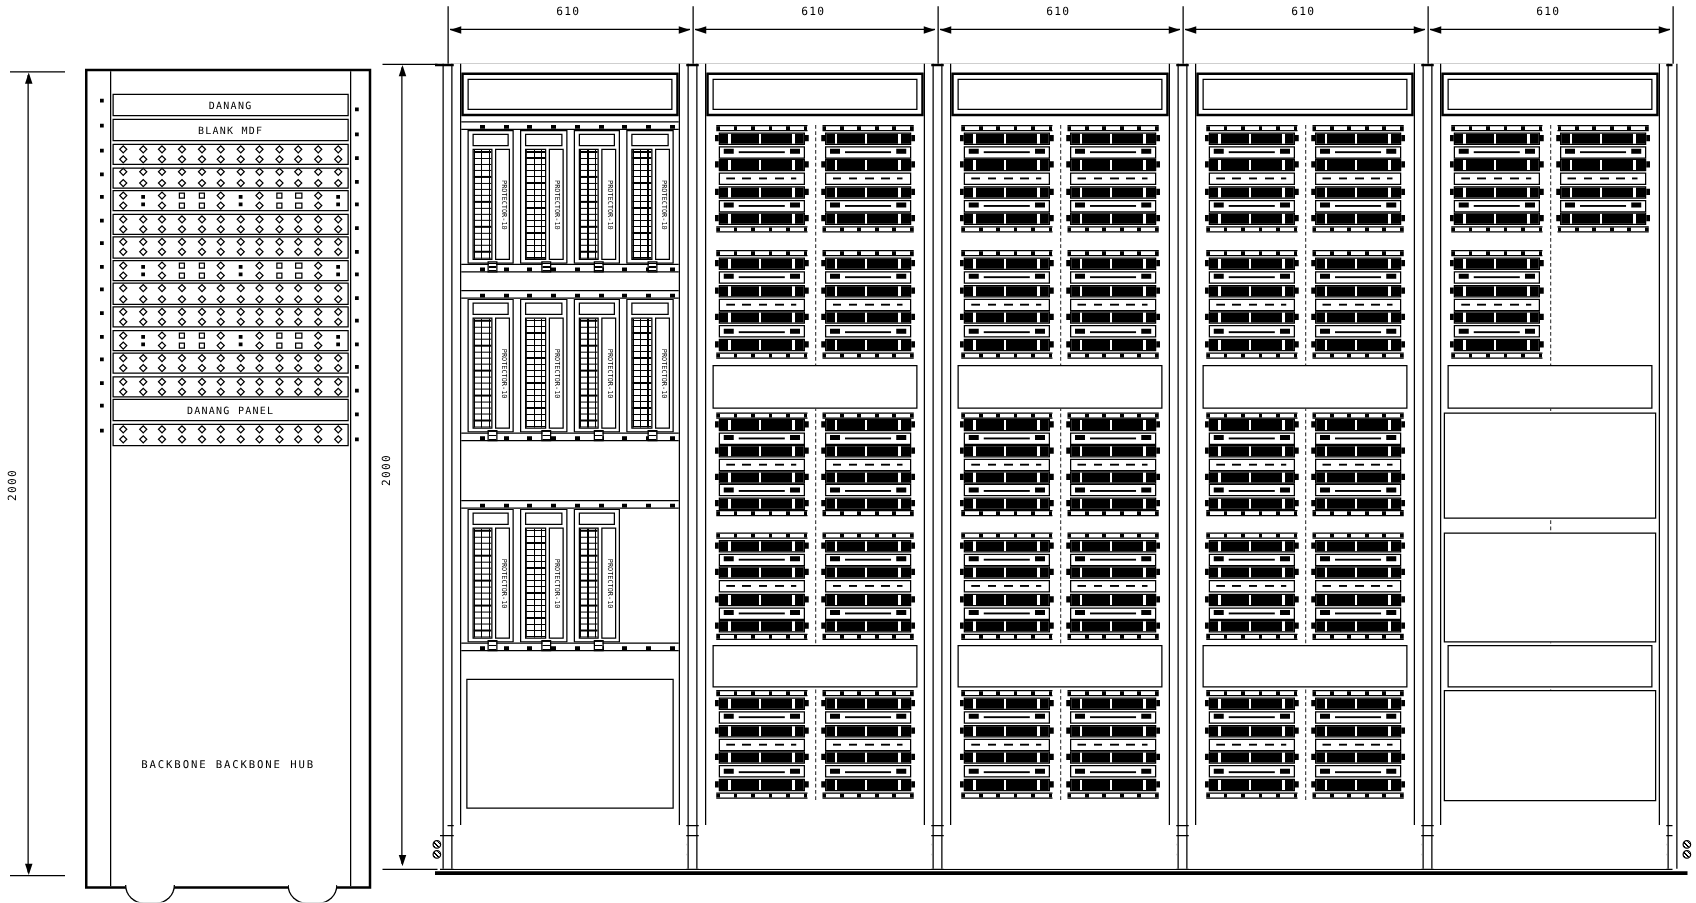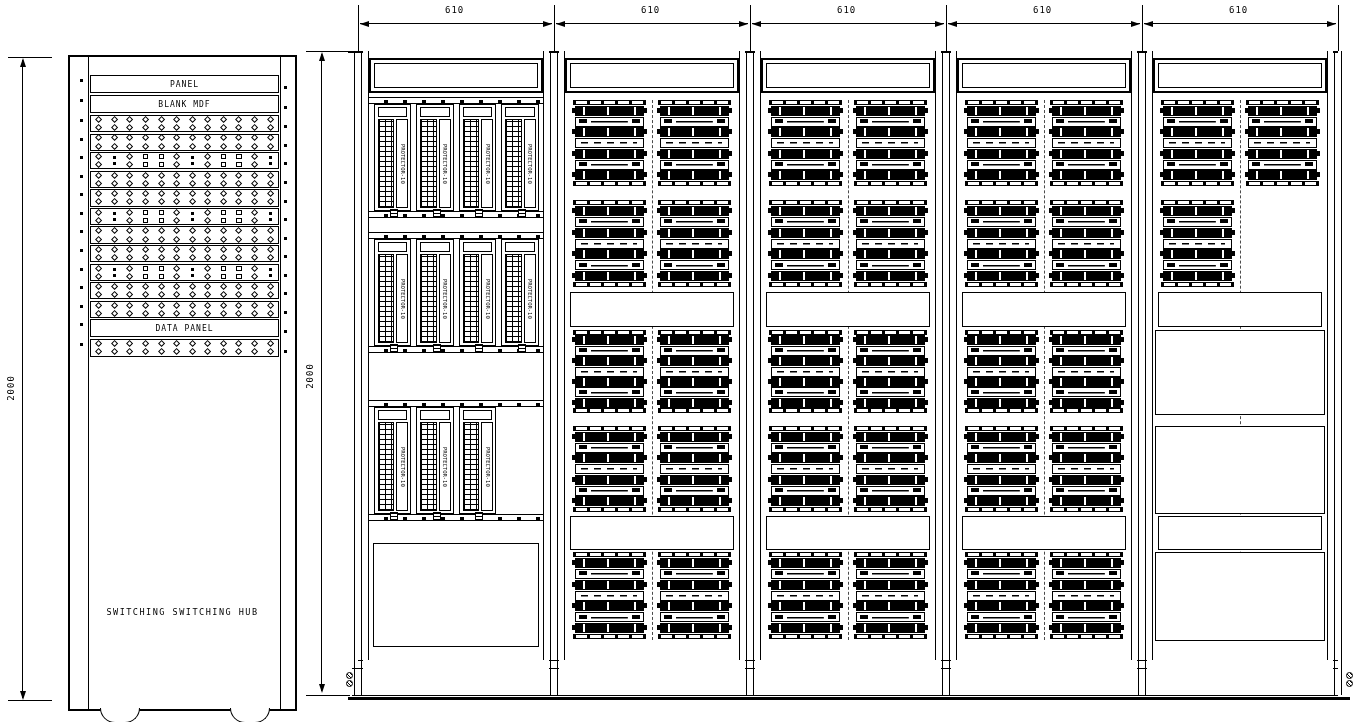--- a/index.html
+++ b/index.html
@@ -105,21 +105,21 @@
     <div class="arr arr-u" style="left:319px;top:52px;"></div>
     <div class="arr arr-d" style="left:319px;top:684px;"></div>
     <div class="vdim-label" style="left:297px;top:371px;">2000</div>
   </div>
 
   <div id="left-cabinet">
     <div class="cab-rail" style="left:18px;"></div>
     <div class="cab-rail" style="right:14px;"></div>
     <div id="cab-content">
       <div class="cpanel">
-        <span>PANEL</span>
+        <span>DANANG</span>
       </div>
       <div class="cpanel">
         <span>BLANK MDF</span>
       </div>
       <div id="rows-above">
           <div class="crow">
             <div class="ccell">
               <span class="gly c"></span>
               <span class="gly c"></span>
             </div>
@@ -663,21 +663,21 @@
               <span class="gly c"></span>
               <span class="gly c"></span>
             </div>
             <div class="ccell">
               <span class="gly c"></span>
               <span class="gly c"></span>
             </div>
           </div>
         </div>
       <div class="cpanel">
-        <span>DATA PANEL</span>
+        <span>DANANG PANEL</span>
       </div>
       <div id="rows-below">
           <div class="crow">
             <div class="ccell">
               <span class="gly c"></span>
               <span class="gly c"></span>
             </div>
             <div class="ccell">
               <span class="gly c"></span>
               <span class="gly c"></span>
@@ -718,21 +718,21 @@
               <span class="gly c"></span>
               <span class="gly c"></span>
             </div>
             <div class="ccell">
               <span class="gly c"></span>
               <span class="gly c"></span>
             </div>
           </div>
         </div>
     </div>
-    <div id="hub-label" style="top:550px;">SWITCHING SWITCHING HUB</div>
+    <div id="hub-label" style="top:550px;">BACKBONE BACKBONE HUB</div>
     <div class="foot" style="left:30px;"></div>
     <div class="foot" style="left:160px;"></div>
   </div>
 
   <div id="rack-assembly">
       <div class="ln" style="left: 348px; top: 51px; width: 990px; height: 2px;"></div>
       <div class="ln" style="left: 358px; top: 660px; width: 980px; height: 1px;"></div>
       <div class="ln" style="left: 348px; top: 697px; width: 1002px; height: 3px;"></div>
       <div id="plinth" style="position: absolute; left: 352px; top: 668px; width: 986px; height: 26px; border-top: 1.3px solid rgb(0, 0, 0); border-bottom: 1.3px solid rgb(0, 0, 0); background: rgb(255, 255, 255);"></div>
       <div class="upright" style="left: 354px;"></div>

